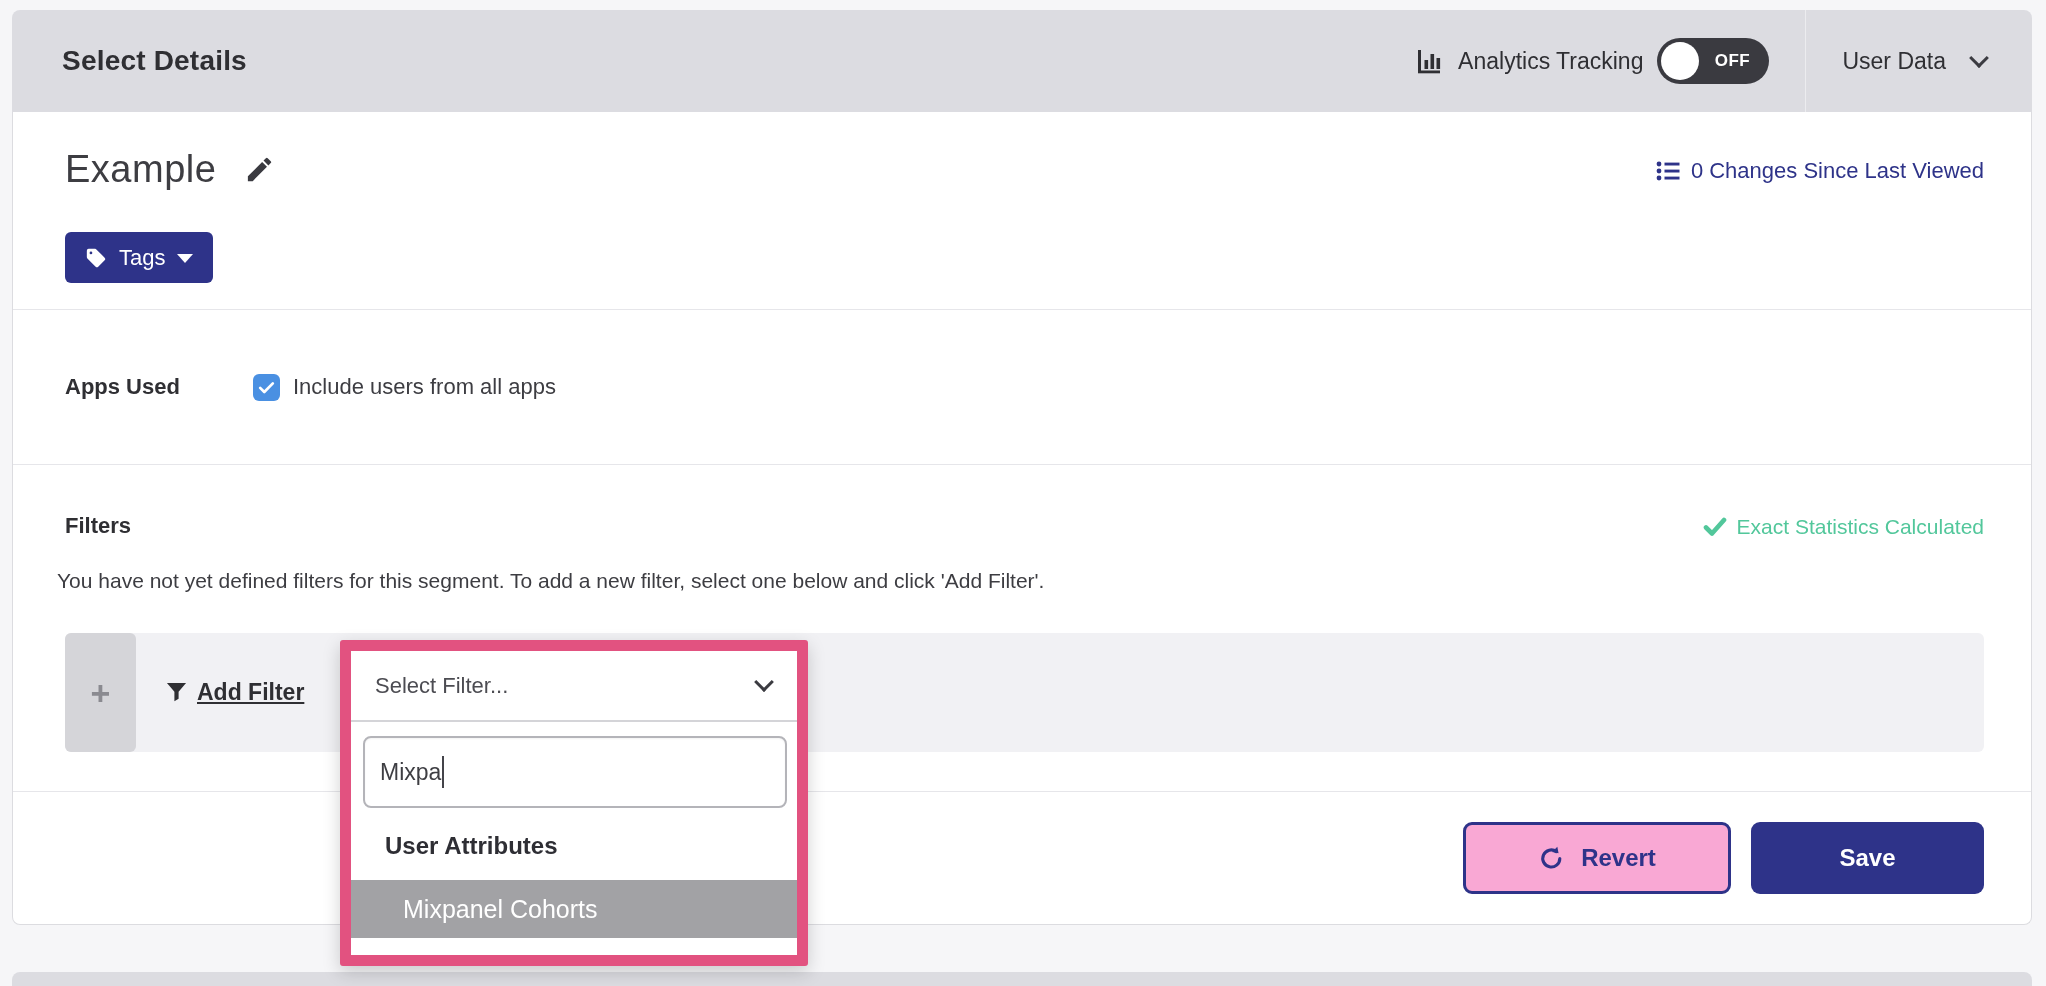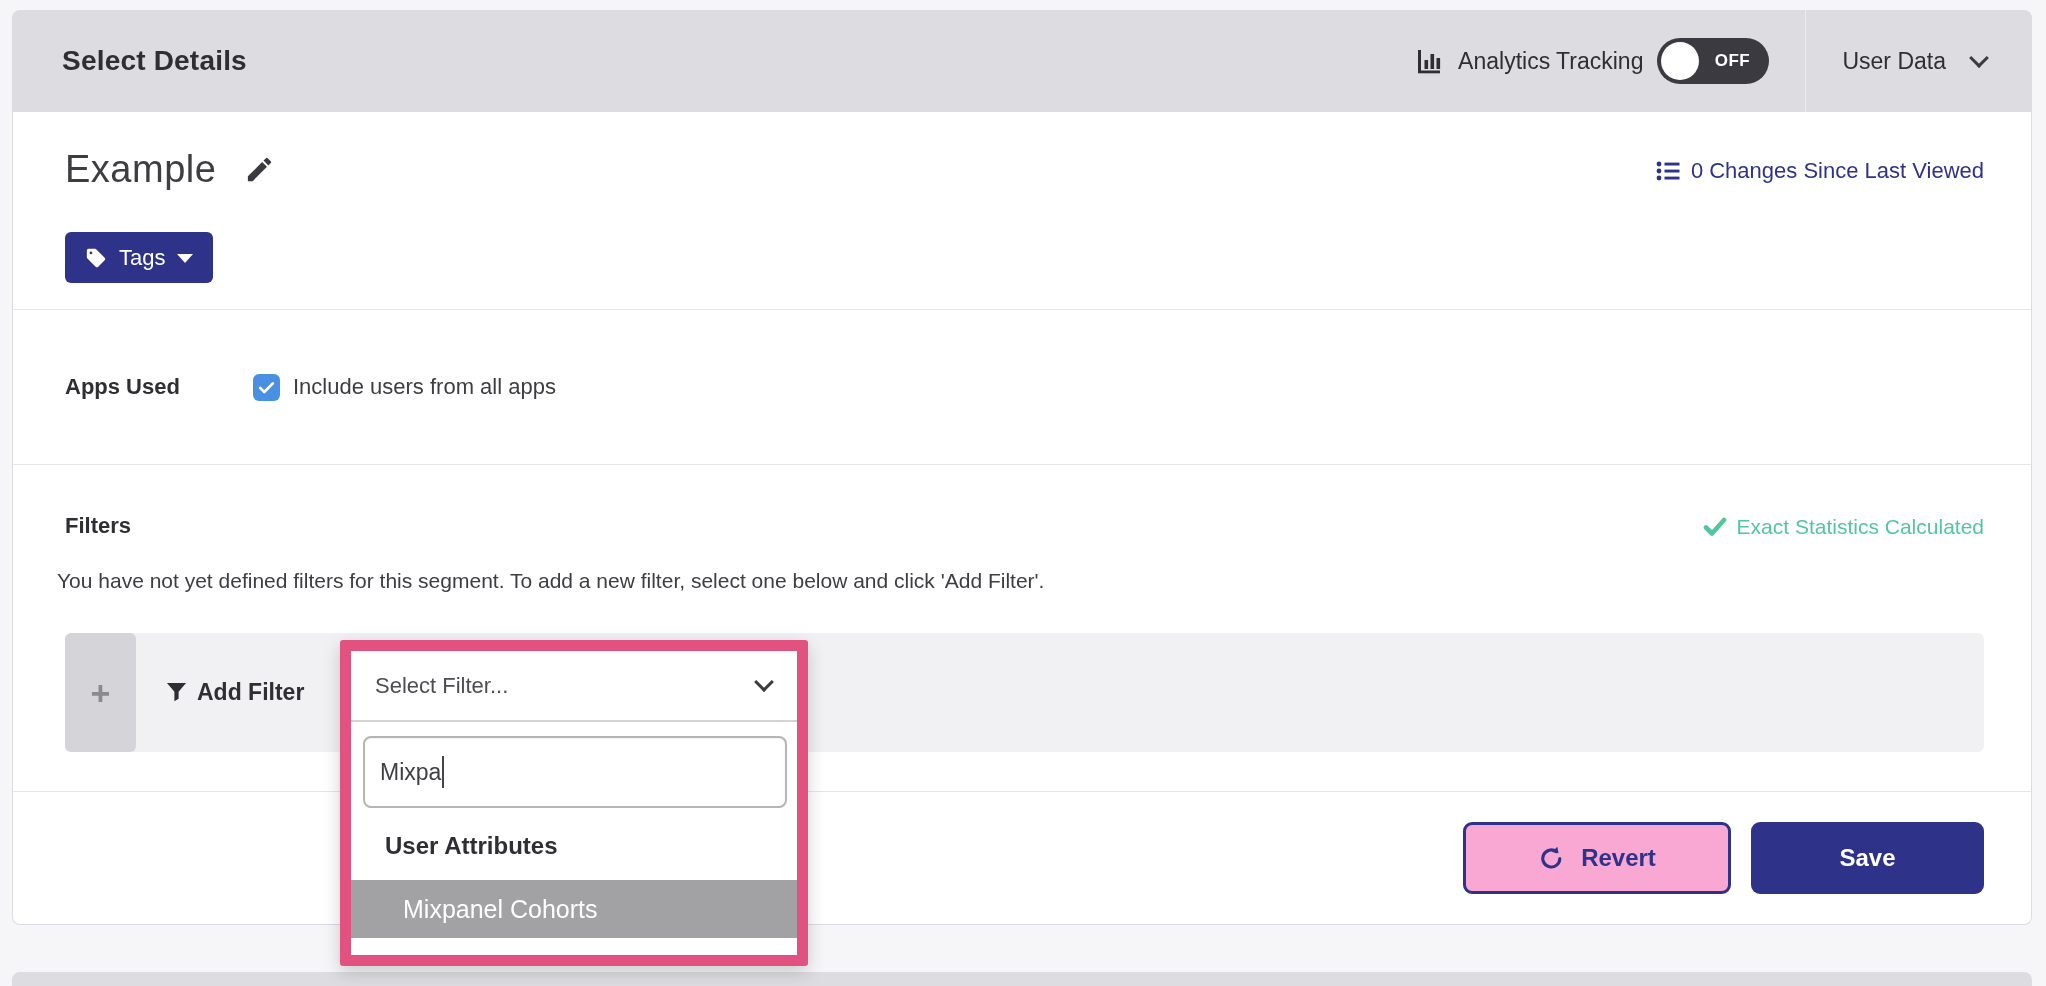--- a/index.html
+++ b/index.html
@@ -89,21 +89,21 @@
   .filters-desc{position:absolute;left:44px;top:104px;font-size:21px;color:var(--ink2);}
   .add-filter-row{
     position:absolute;left:52px;top:168px;right:47px;height:119px;
     background:#f1f1f4;border-radius:6px;display:flex;align-items:center;
   }
   .plus-btn{
     width:71px;height:119px;background:#d5d5d9;border:none;border-radius:6px;
     color:#8a8a90;font-size:34px;font-weight:700;cursor:pointer;flex:0 0 auto;
     font-family:inherit;line-height:1;
   }
-  .add-filter-btn{display:flex;align-items:center;gap:10px;margin-left:30px;cursor:pointer;}
+  .add-filter-btn{display:flex;align-items:center;gap:10px;margin-left:30px;cursor:pointer;text-decoration:underline;}
   .add-filter-label{font-size:23px;font-weight:700;color:var(--ink);}
   
   .btn{height:72px;border-radius:9px;font-size:24px;font-weight:600;cursor:pointer;display:flex;align-items:center;justify-content:center;gap:16px;font-family:inherit;}
   .btn-revert{width:268px;background:#f9a8d4;border:3px solid var(--navy);color:var(--navy);}
   .btn-save{width:233px;background:var(--navy);border:none;color:#fff;}
   
   .bottom-bar{position:absolute;left:12px;top:972px;width:2020px;height:14px;background:var(--header-gray);border-radius:8px 8px 0 0;}
   
   .dd-overlay{
     position:absolute;left:340px;top:640px;width:468px;z-index:10;

